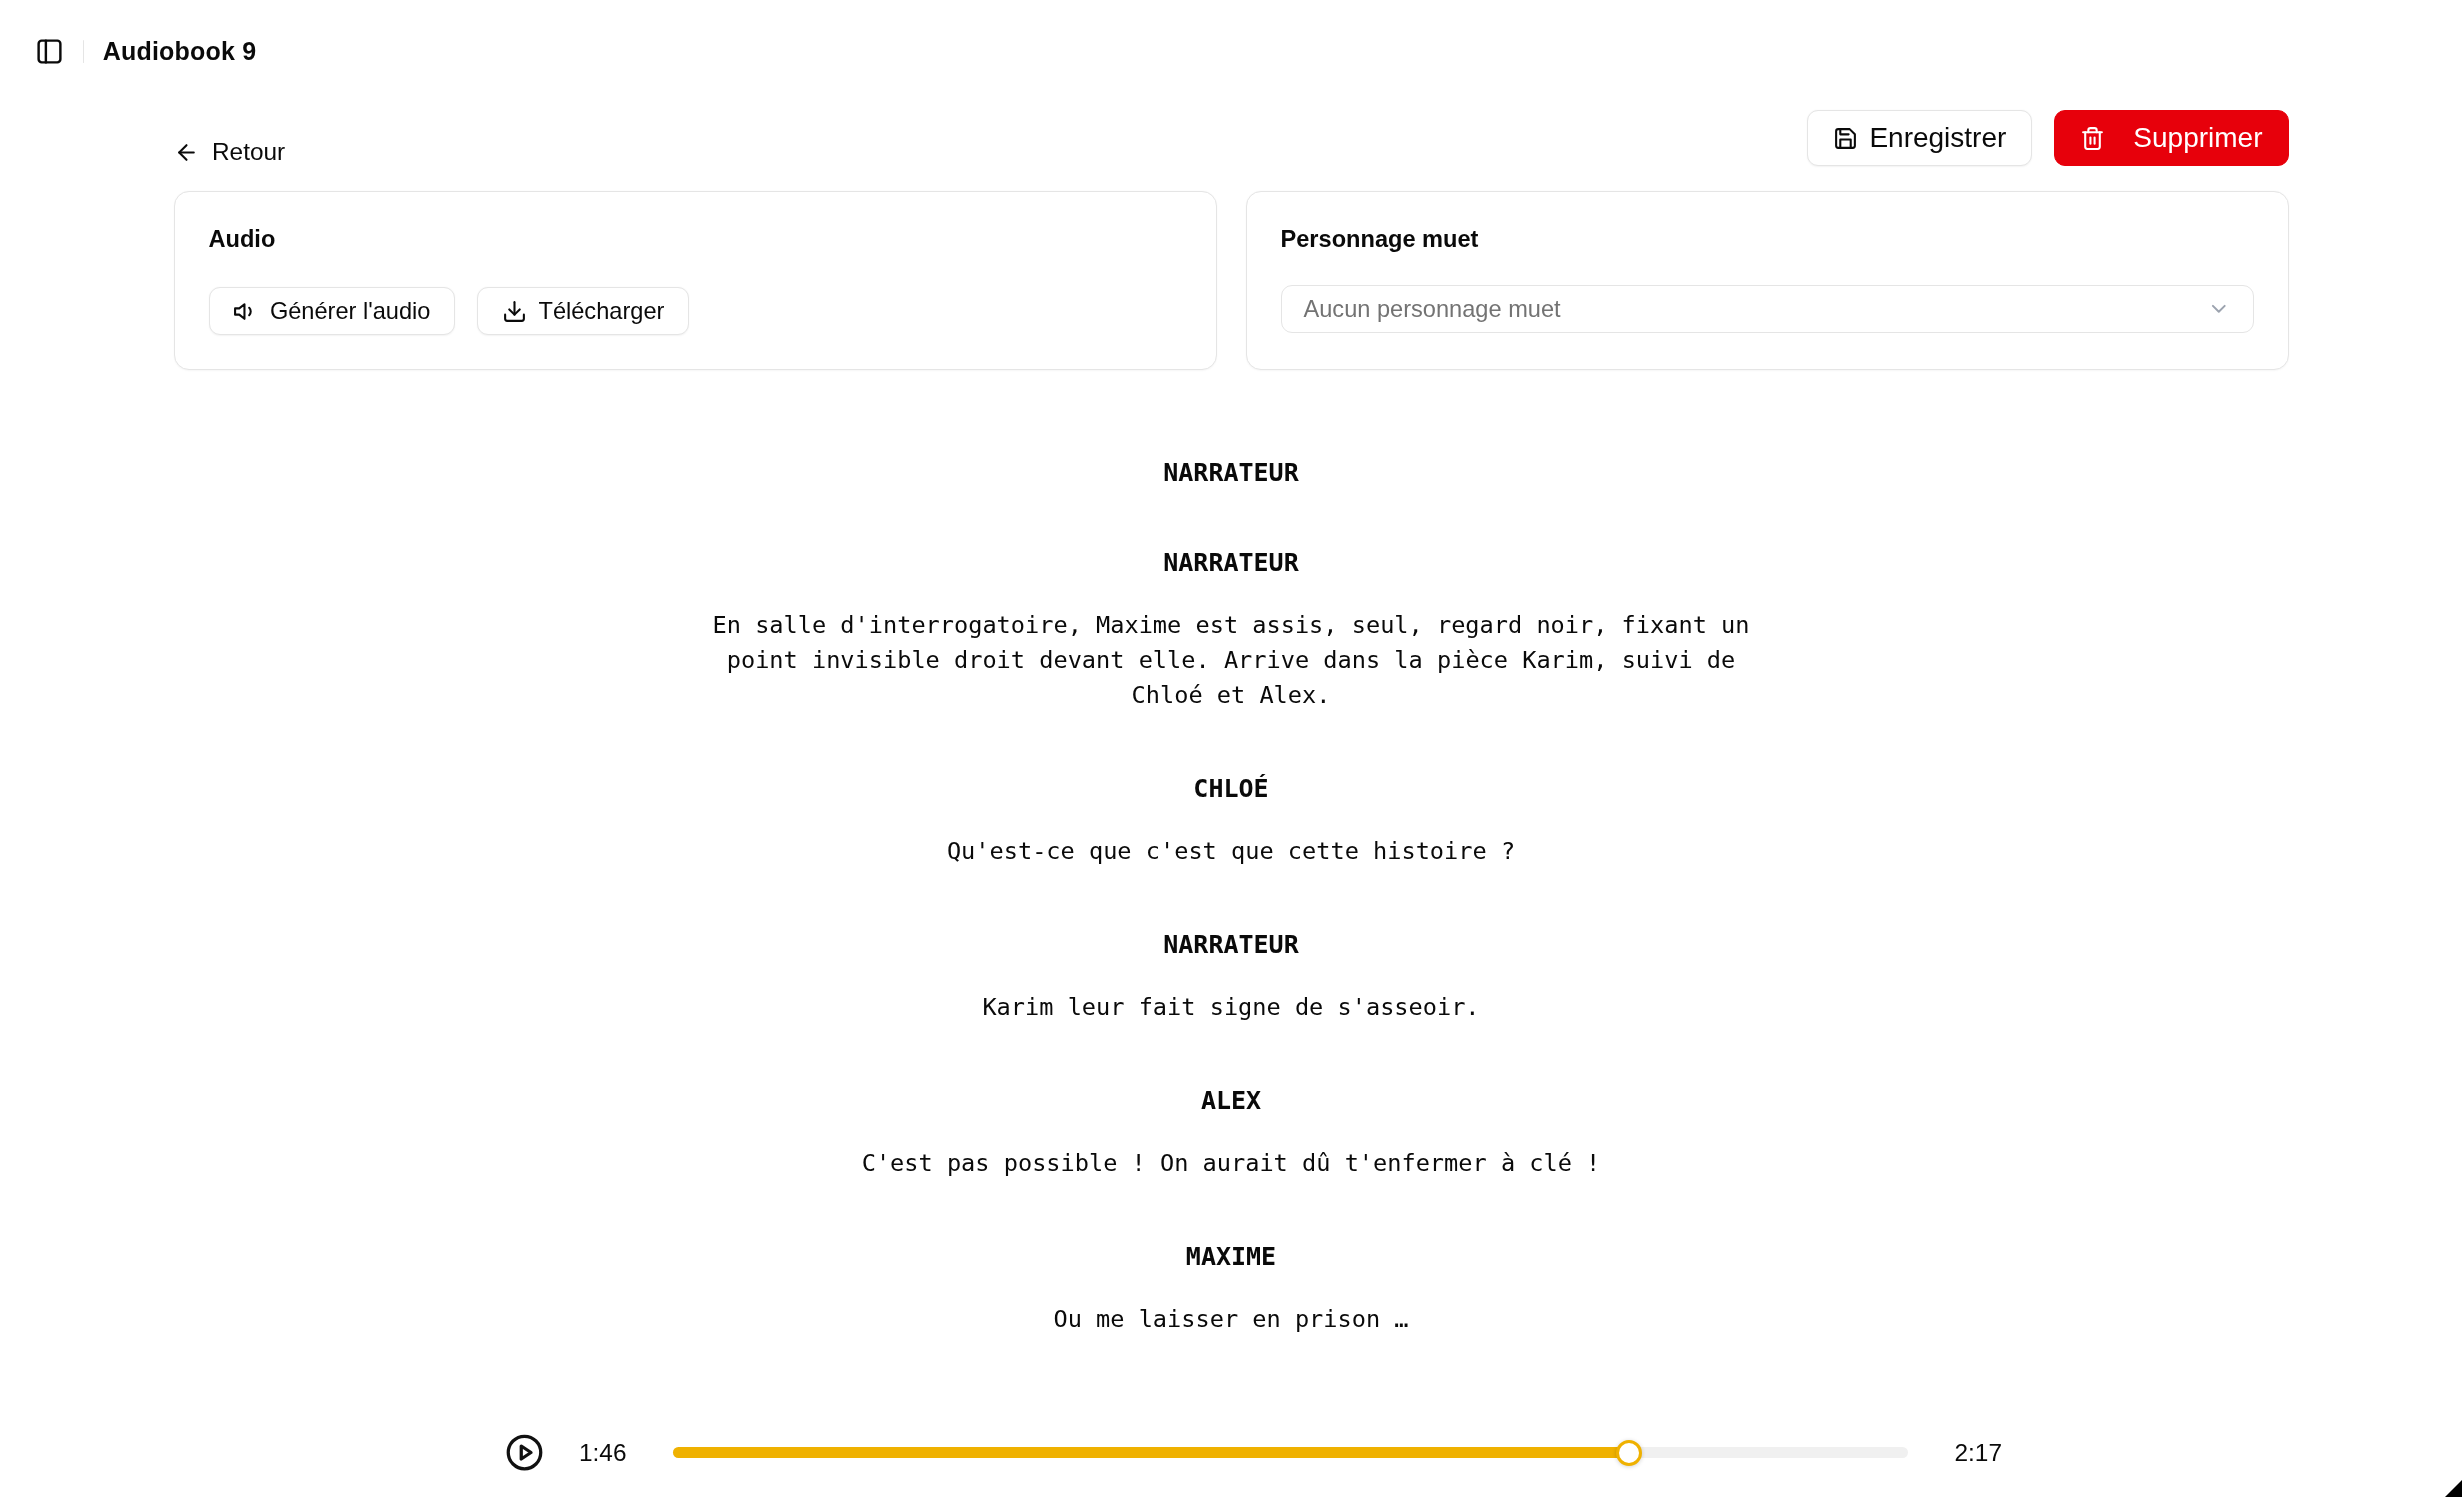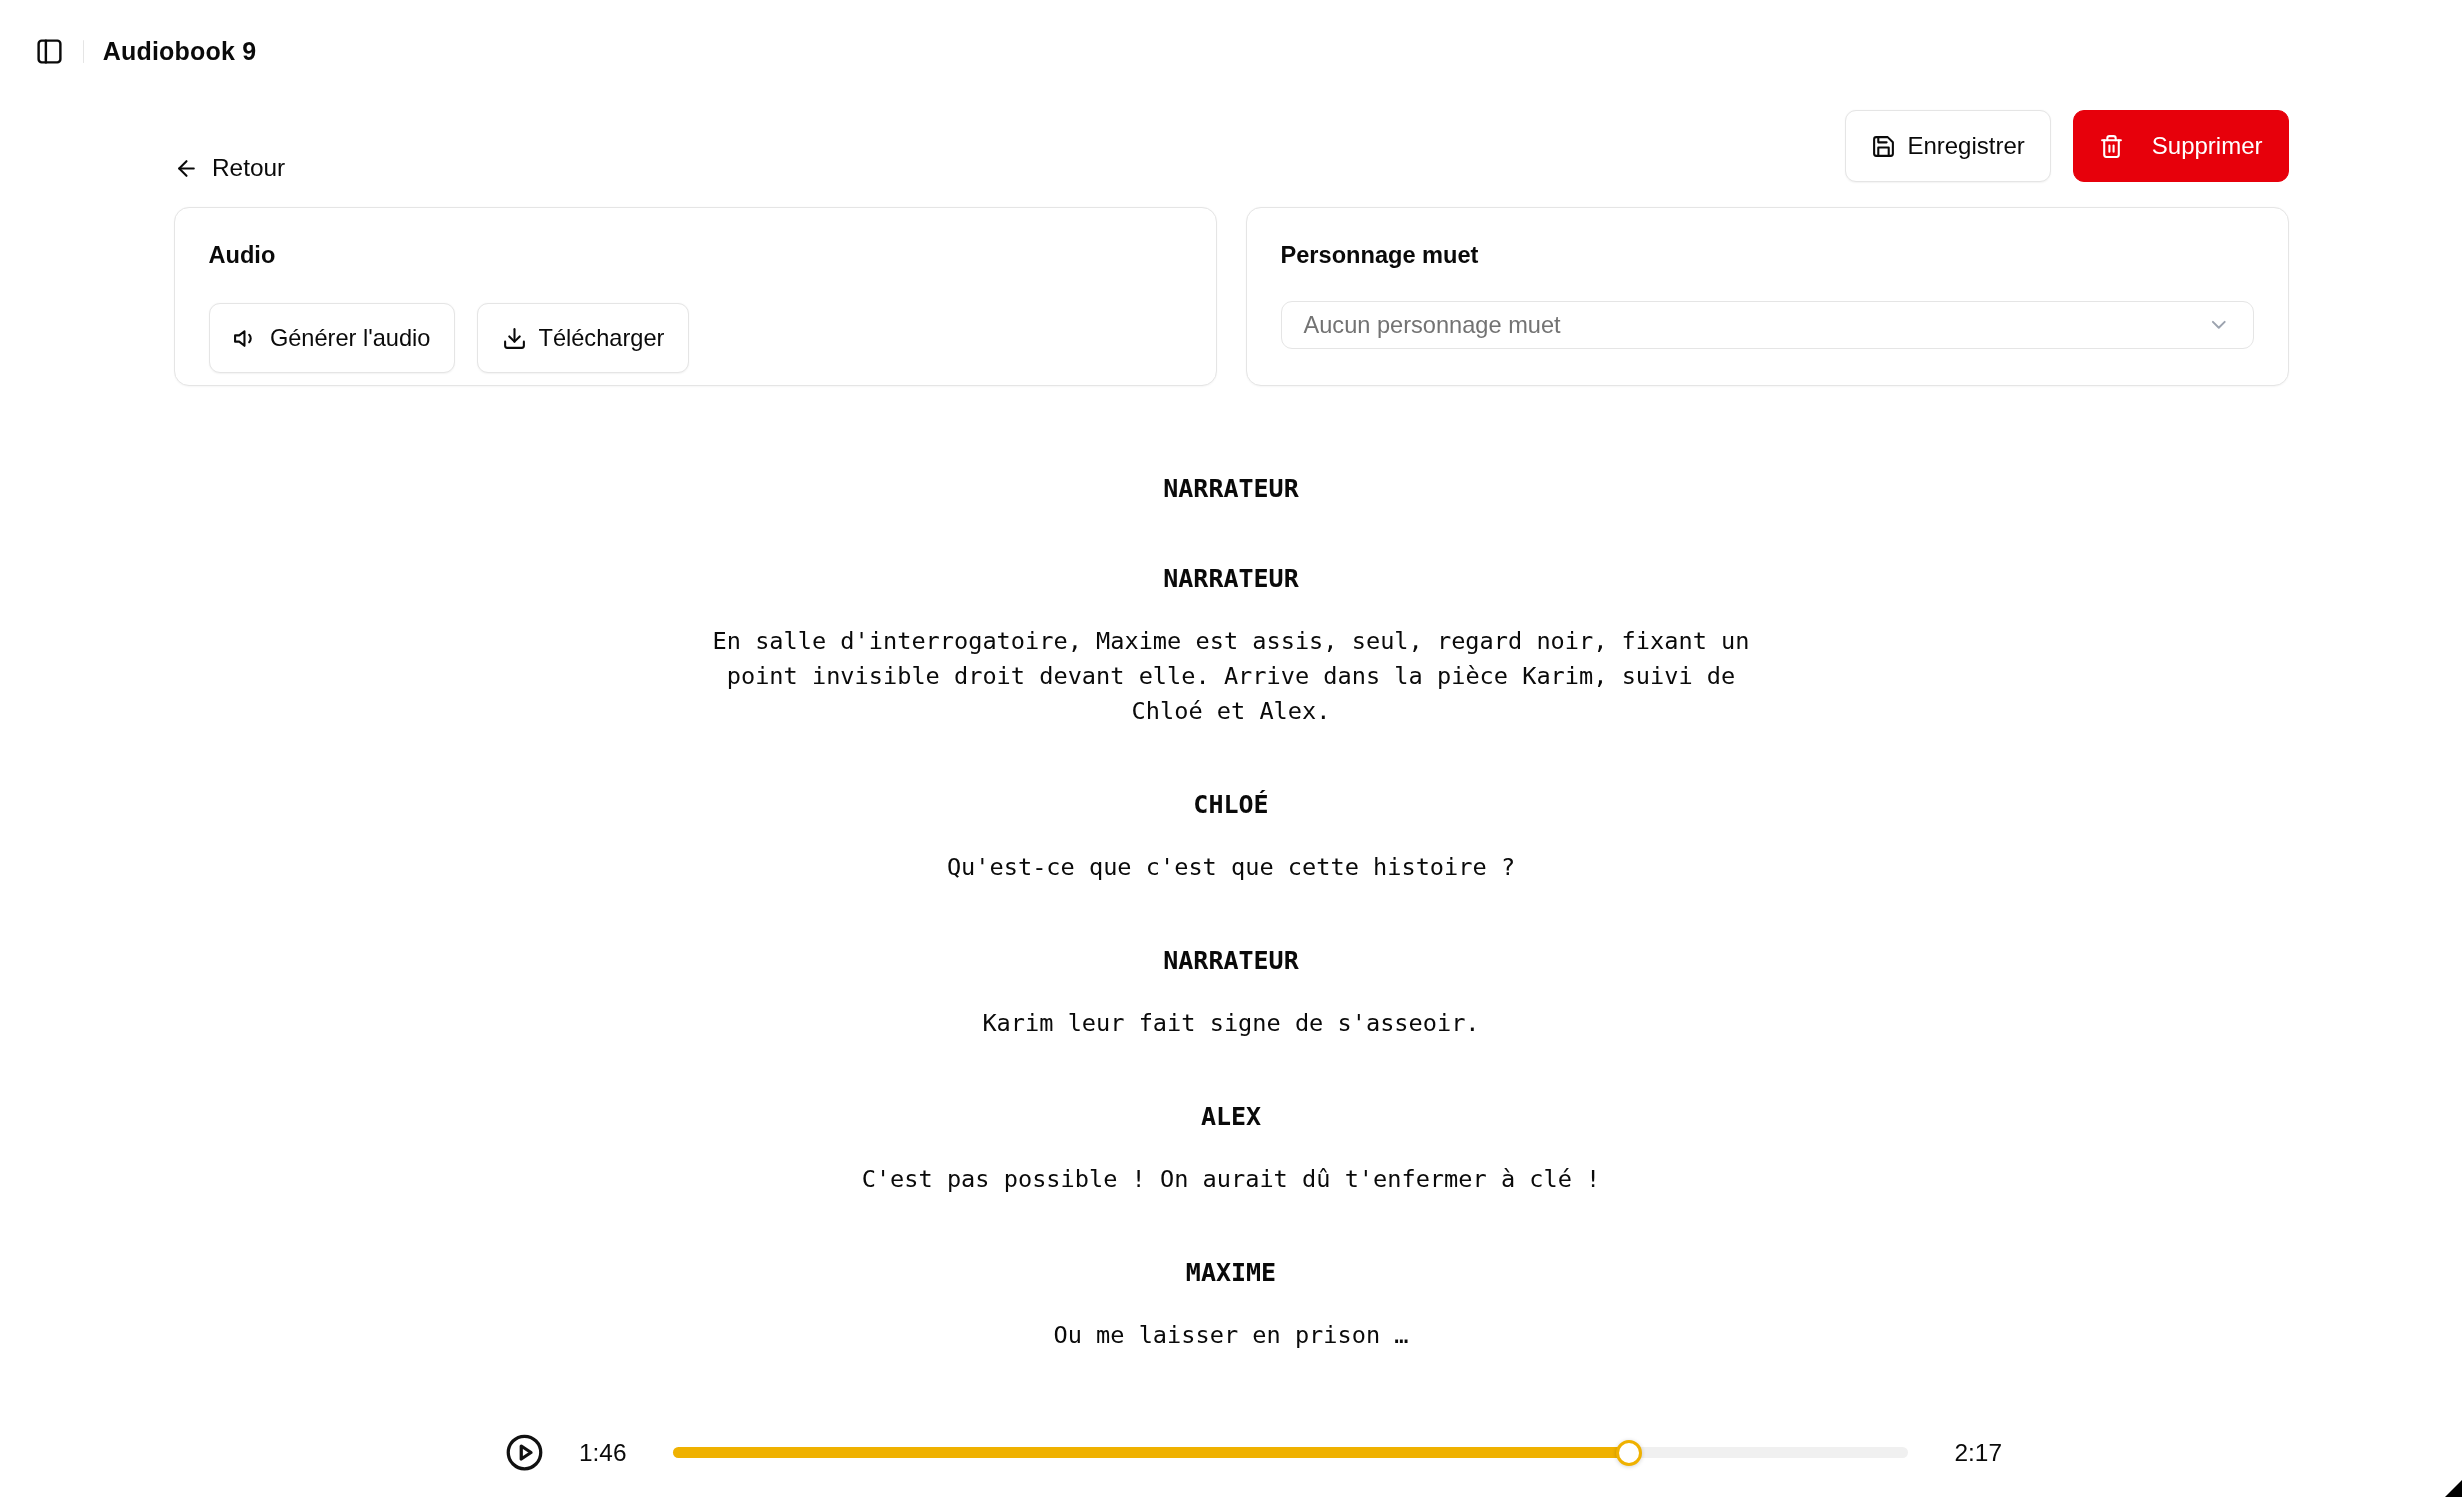--- a/index.html
+++ b/index.html
@@ -26,33 +26,33 @@
   .topbar-divider{width:1.7px;height:23.6px;background:var(--border);border-radius:0.8px;}
   .app-title{font-size:25px;font-weight:600;letter-spacing:0.2px;}
 
   
   .page{width:2115px;margin:0 auto;}
 
   .toolbar-row{display:flex;justify-content:space-between;align-items:flex-end;margin-top:44px;}
   .back-btn{display:inline-flex;align-items:center;gap:13.5px;font-size:24.4px;font-weight:500;
     background:none;border:none;color:var(--ink);padding:0;cursor:pointer;font-family:inherit;}
   .toolbar-actions{display:flex;gap:22px;}
-  .btn{display:inline-flex;align-items:center;gap:11.8px;height:72px;padding:0 25px;
-    border-radius:11px;font-size:24px;font-weight:500;cursor:pointer;font-family:inherit;}
+  .btn{display:inline-flex;align-items:center;gap:11.8px;height:56px;padding:0 25px;
+    border-radius:11px;font-size:28px;font-weight:500;cursor:pointer;font-family:inherit;}
   .btn-outline{background:#fff;border:0.8px solid var(--border);color:var(--ink);
     box-shadow:0 0.8px 1.7px rgba(0,0,0,.05);}
   .btn-danger{background:var(--red);border:0.8px solid var(--red);color:#fff;gap:28px;}
 
   
   .cards{display:grid;grid-template-columns:1fr 1fr;gap:29px;margin-top:25px;}
   .card{border:0.8px solid var(--border);border-radius:15px;background:#fff;
     box-shadow:0 0.8px 1.7px rgba(0,0,0,.04);padding:34px;height:179px;}
   .card-title{font-size:23.6px;font-weight:600;}
   .card-actions{display:flex;gap:22px;margin-top:34px;}
-  .btn-sm{height:70px;padding:0 23.6px;font-size:23.6px;}
+  .btn-sm{height:48px;padding:0 23.6px;font-size:23.6px;}
   .select{margin-top:32px;height:48px;border:0.8px solid var(--border);border-radius:11px;
     display:flex;align-items:center;justify-content:space-between;padding:0 22px;
     color:var(--muted);font-size:23.6px;cursor:pointer;background:#fff;}
   .select .chev{color:#9ca3af;}
 
   
   .script{margin-top:88px;text-align:center;font-family:"DejaVu Sans Mono",monospace;}
   .block{margin-bottom:61px;}
   .speaker{font-size:25px;font-weight:700;margin-bottom:31px;}
   .line-text{font-size:23.6px;line-height:35px;max-width:1069px;margin:0 auto;}

